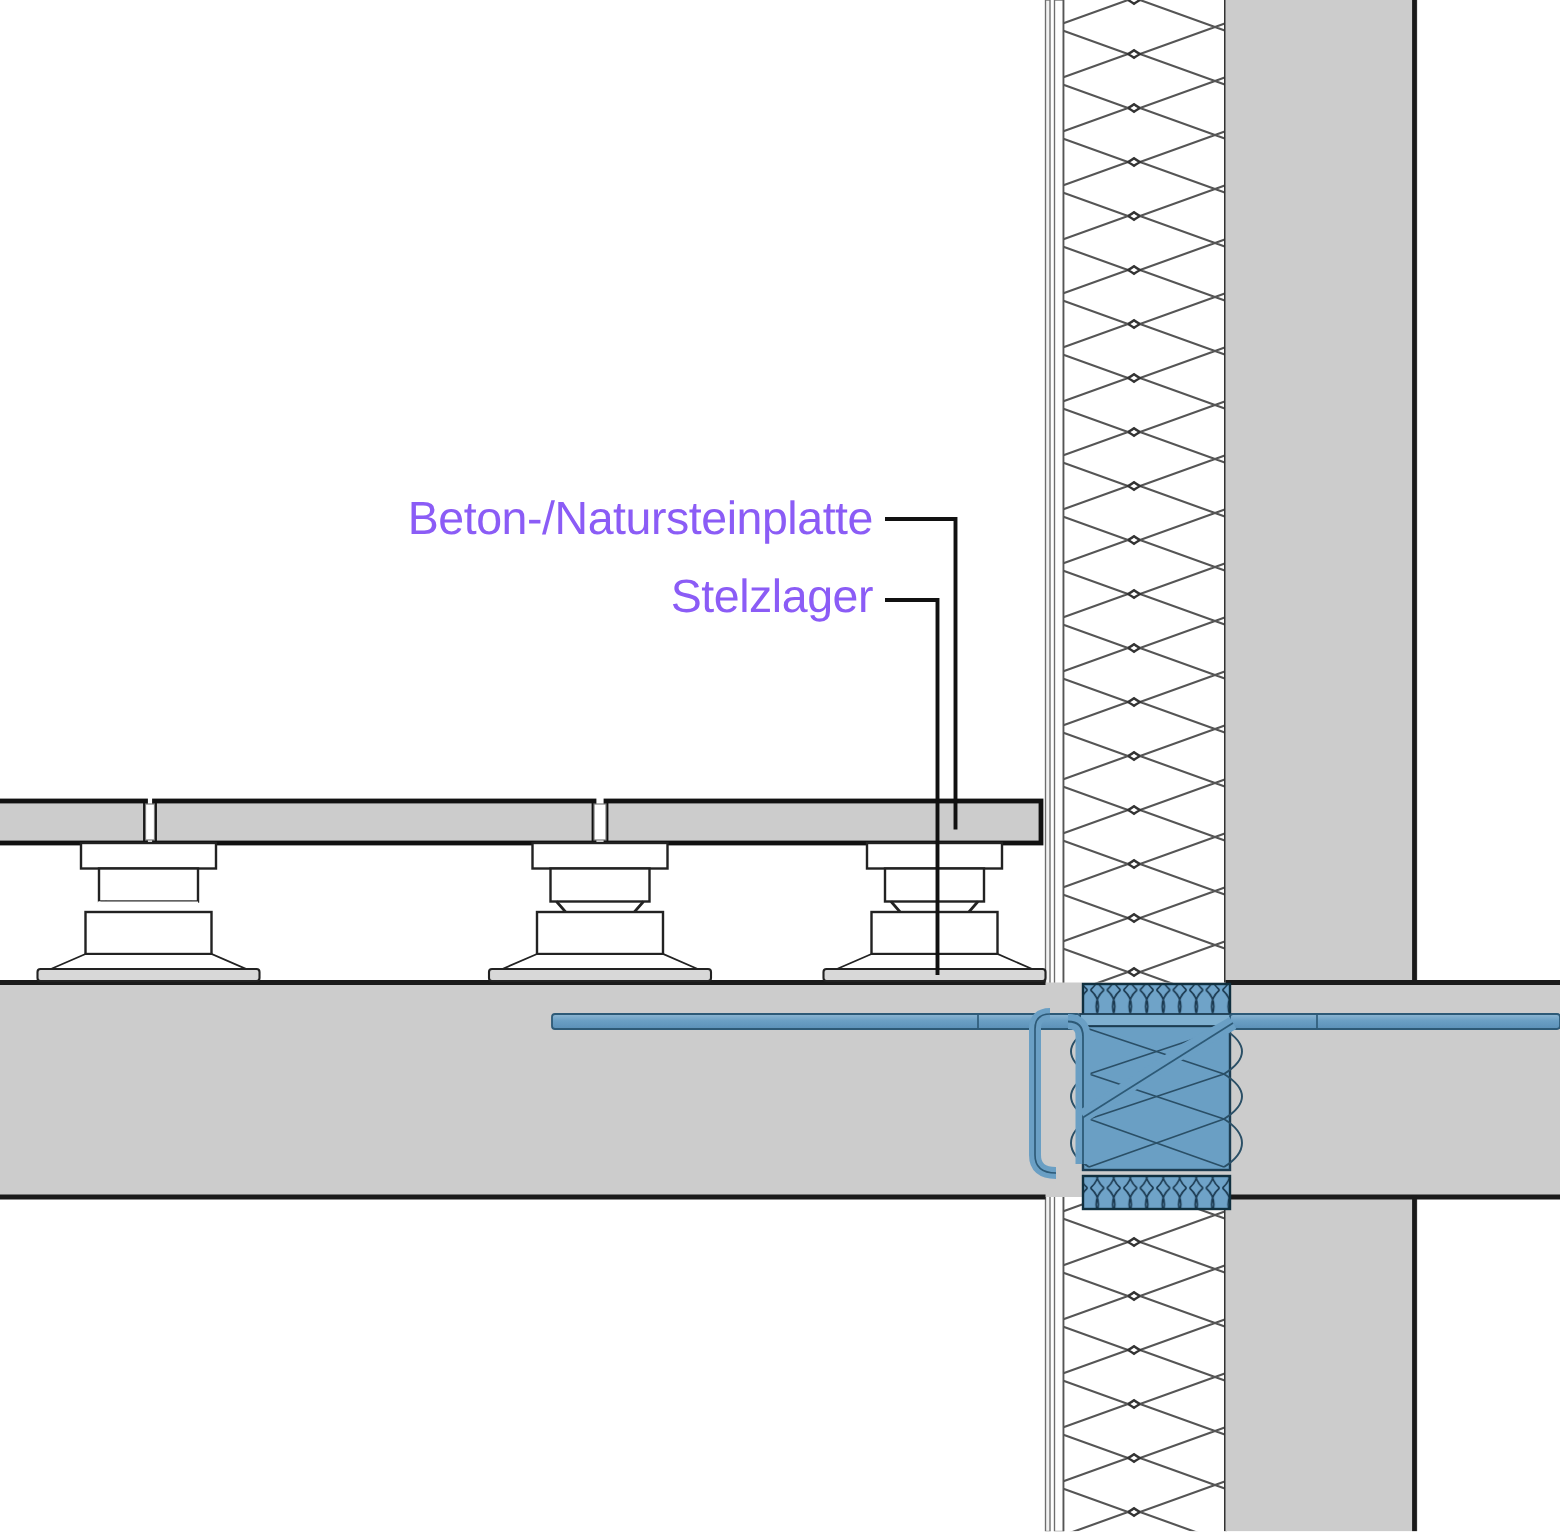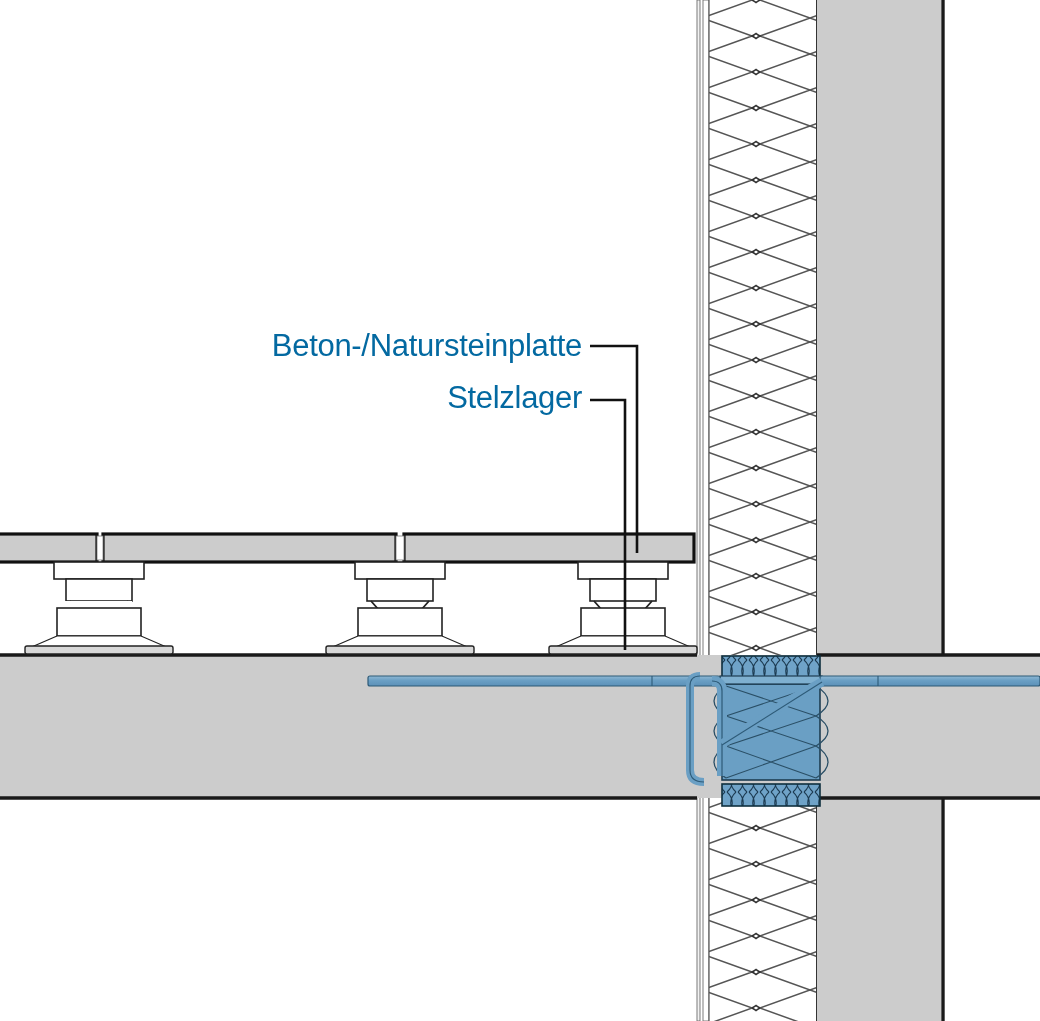--- a/index.html
+++ b/index.html
@@ -24,21 +24,21 @@
     top: 0;
     width: 1040px;
     height: 1021px;
     display: block;
   }
   .lbl {
     position: absolute;
     font-family: "Liberation Sans", sans-serif;
     font-size: 31px;
     line-height: 1;
-    color: #0369a1;
+    color: #8b5cf6;
     white-space: nowrap;
     letter-spacing: -0.3px;
     font-weight: 400;
   }
   #label-beton { right: 458px; top: 330px; }
   #label-stelz { right: 458px; top: 382px; }
 </style>
 </head>
 <body>
 

